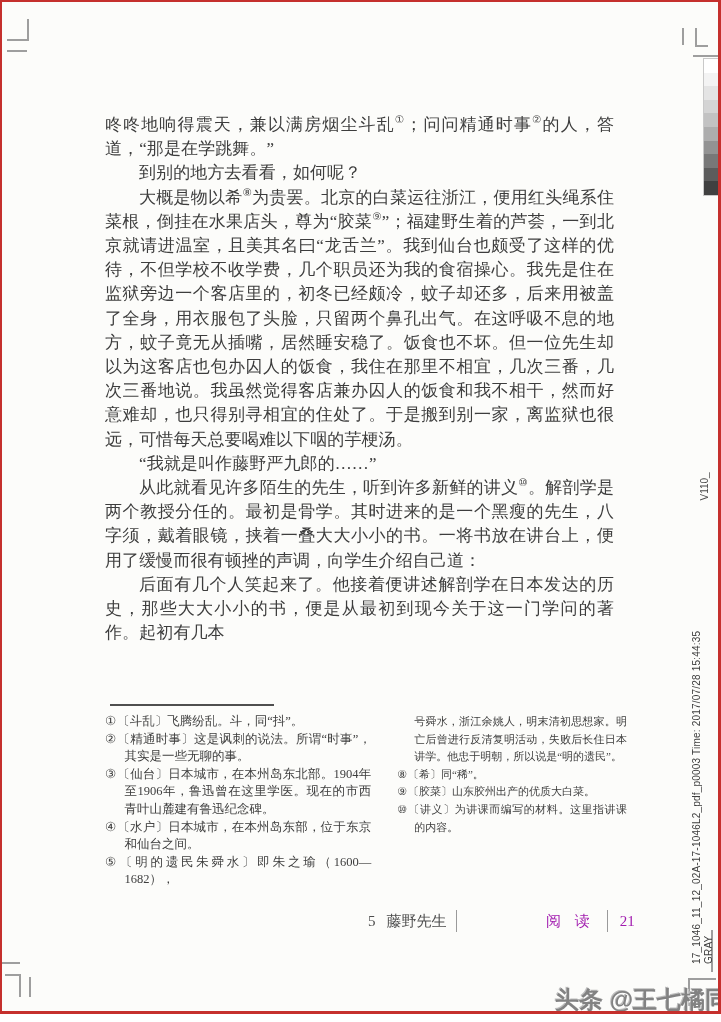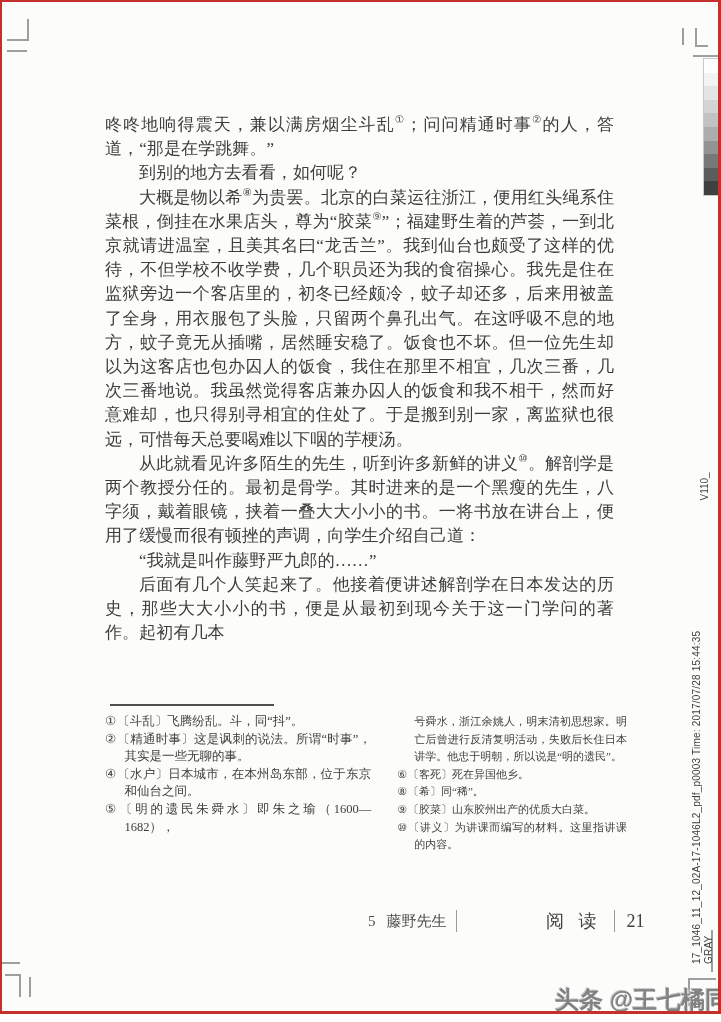--- a/index.html
+++ b/index.html
@@ -41,21 +41,21 @@
   .fn-marker{margin-right:1px;}
   
   .footer-left{
     position:absolute;left:366px;top:907px;height:24px;
     display:flex;align-items:center;gap:9px;
     font-size:15px;color:#4c4c4c;
   }
   .footer-right{
     position:absolute;left:544px;top:907px;height:24px;
     display:flex;align-items:center;gap:12px;
-    font-size:18px;color:#404040;
+    font-size:15px;color:#a21caf;
   }
   .footer-divider{width:1px;height:22px;background:#9a9a9a;}
   .lesson-number{margin-right:2px;}
   .section-label{letter-spacing:5px;}
   
   .production{
     position:absolute;left:521px;top:770px;width:360px;
     transform:rotate(-90deg);
     font-family:"Liberation Sans", sans-serif;
     font-size:10px;line-height:12px;color:#3c3c3c;
@@ -114,36 +114,36 @@
       <div class="gray-step" style="background: rgb(147, 147, 147);"></div>
       <div class="gray-step" style="background: rgb(120, 120, 120);"></div>
       <div class="gray-step" style="background: rgb(92, 92, 92);"></div>
       <div class="gray-step" style="background: rgb(64, 64, 64);"></div>
     </div>
 
   <div class="content" id="body-text">
       <p class="para no-indent">咚咚地响得震天，兼以满房烟尘斗乱<sup class="note-ref">①</sup>；问问精通时事<sup class="note-ref">②</sup>的人，答道，“那是在学跳舞。”</p>
       <p class="para">到别的地方去看看，如何呢？</p>
       <p class="para">大概是物以希<sup class="note-ref">⑧</sup>为贵罢。北京的白菜运往浙江，便用红头绳系住菜根，倒挂在水果店头，尊为“胶菜<sup class="note-ref">⑨</sup>”；福建野生着的芦荟，一到北京就请进温室，且美其名曰“龙舌兰”。我到仙台也颇受了这样的优待，不但学校不收学费，几个职员还为我的食宿操心。我先是住在监狱旁边一个客店里的，初冬已经颇冷，蚊子却还多，后来用被盖了全身，用衣服包了头脸，只留两个鼻孔出气。在这呼吸不息的地方，蚊子竟无从插嘴，居然睡安稳了。饭食也不坏。但一位先生却以为这客店也包办囚人的饭食，我住在那里不相宜，几次三番，几次三番地说。我虽然觉得客店兼办囚人的饭食和我不相干，然而好意难却，也只得别寻相宜的住处了。于是搬到别一家，离监狱也很远，可惜每天总要喝难以下咽的芋梗汤。</p>
+      <p class="para">“我就是叫作藤野严九郎的……”</p>
       <p class="para">从此就看见许多陌生的先生，听到许多新鲜的讲义<sup class="note-ref">⑩</sup>。解剖学是两个教授分任的。最初是骨学。其时进来的是一个黑瘦的先生，八字须，戴着眼镜，挟着一叠大大小小的书。一将书放在讲台上，便用了缓慢而很有顿挫的声调，向学生介绍自己道：</p>
-      <p class="para">“我就是叫作藤野严九郎的……”</p>
       <p class="para">后面有几个人笑起来了。他接着便讲述解剖学在日本发达的历史，那些大大小小的书，便是从最初到现今关于这一门学问的著作。起初有几本</p>
     </div>
 
   <div class="fn-rule"></div>
   <div class="footnotes">
     <div class="fn-col left" id="fn-left">
         <div class="fn-item"><span class="fn-marker">①</span><span>〔斗乱〕飞腾纷乱。斗，同“抖”。</span></div>
         <div class="fn-item"><span class="fn-marker">②</span><span>〔精通时事〕这是讽刺的说法。所谓“时事”，其实是一些无聊的事。</span></div>
+        <div class="fn-item"><span class="fn-marker">③</span><span>〔仙台〕日本城市，在本州岛东北部。1904年至1906年，鲁迅曾在这里学医。现在的市西青叶山麓建有鲁迅纪念碑。</span></div>
         <div class="fn-item"><span class="fn-marker">④</span><span>〔水户〕日本城市，在本州岛东部，位于东京和仙台之间。</span></div>
         <div class="fn-item"><span class="fn-marker">⑤</span><span>〔明的遗民朱舜水〕即朱之瑜（1600—1682），</span></div>
       </div>
     <div class="fn-col right" id="fn-right">
         <div class="fn-item cont"><span>号舜水，浙江余姚人，明末清初思想家。明亡后曾进行反清复明活动，失败后长住日本讲学。他忠于明朝，所以说是“明的遗民”。</span></div>
-        <div class="fn-item"><span class="fn-marker">⑥</span><span>〔客死〕死在异国他乡。</span></div>
         <div class="fn-item"><span class="fn-marker">⑧</span><span>〔希〕同“稀”。</span></div>
         <div class="fn-item"><span class="fn-marker">⑨</span><span>〔胶菜〕山东胶州出产的优质大白菜。</span></div>
         <div class="fn-item"><span class="fn-marker">⑩</span><span>〔讲义〕为讲课而编写的材料。这里指讲课的内容。</span></div>
       </div>
   </div>
 
   <div class="footer-left">
     <span class="lesson-number">5</span>
     <span>藤野先生</span>
     <span class="footer-divider"></span>

